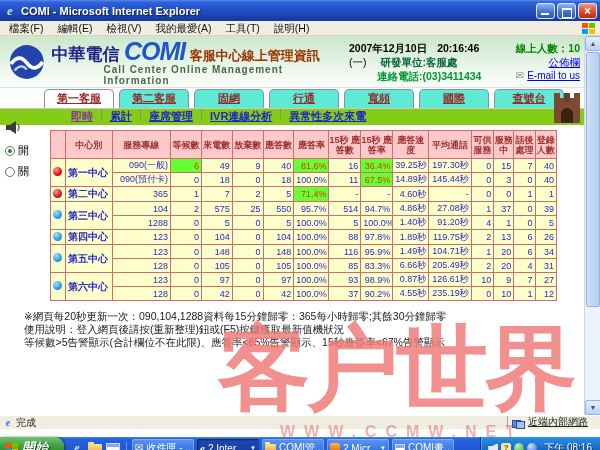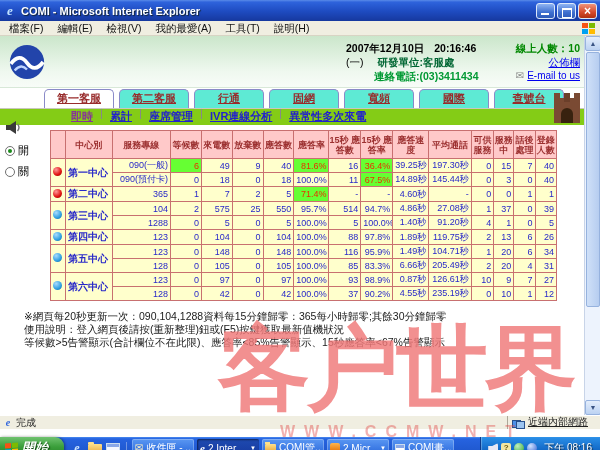--- a/index.html
+++ b/index.html
@@ -194,20 +194,28 @@
       <div class="vs-btn bottom">▼</div>
     </div>
 
     <div class="hdr-band">
       <div class="brand">
         <svg class="logo" viewBox="0 0 40 40">
           <circle cx="20" cy="20" r="18" fill="#2244AA"></circle>
           <path d="M3 22 q9 -12 17 -1 t17 -1" stroke="#fff" stroke-width="4" fill="none"></path>
           <path d="M7 29 q7 -8 13 -1" stroke="#BFD4FF" stroke-width="2.5" fill="none"></path>
         </svg>
+        <div class="brand-text">
+          <div class="line1">
+            <span class="b-cht">中華電信</span>
+            <span class="b-comi">COMI</span>
+            <span class="b-title">客服中心線上管理資訊</span>
+          </div>
+          <div class="b-sub">Call Center Online Management Information</div>
+        </div>
       </div>
       <div class="hdr-info">
         <div class="hi-row">
           <span class="hi-date">2007年12月10日</span>
           <span class="hi-time">20:16:46</span>
           <span class="hi-online">線上人數：10</span>
         </div>
         <div class="hi-row">
           <span class="hi-week">(一)</span>
           <span class="hi-unit">研發單位:客服處</span>
@@ -217,22 +225,22 @@
           <span class="hi-phone">連絡電話:(03)3411434</span>
           <span class="mail-ico">✉</span>
           <span class="hi-mail">E-mail to us</span>
         </div>
       </div>
     </div>
 
     <div class="tabs-row">
         <div class="tab active">第一客服</div>
         <div class="tab">第二客服</div>
+        <div class="tab">固網</div>
         <div class="tab">行通</div>
-        <div class="tab">固網</div>
         <div class="tab">寬頻</div>
         <div class="tab">國際</div>
         <div class="tab">查號台</div>
       </div>
 
     <svg class="castle" width="26" height="30" viewBox="0 0 26 30">
       <rect x="0" y="5" width="26" height="25" fill="#7A4A33"></rect>
       <rect x="0" y="0" width="6" height="9" fill="#7A4A33"></rect>
       <rect x="10" y="0" width="6" height="9" fill="#6B3F2A"></rect>
       <rect x="20" y="0" width="6" height="9" fill="#7A4A33"></rect>

